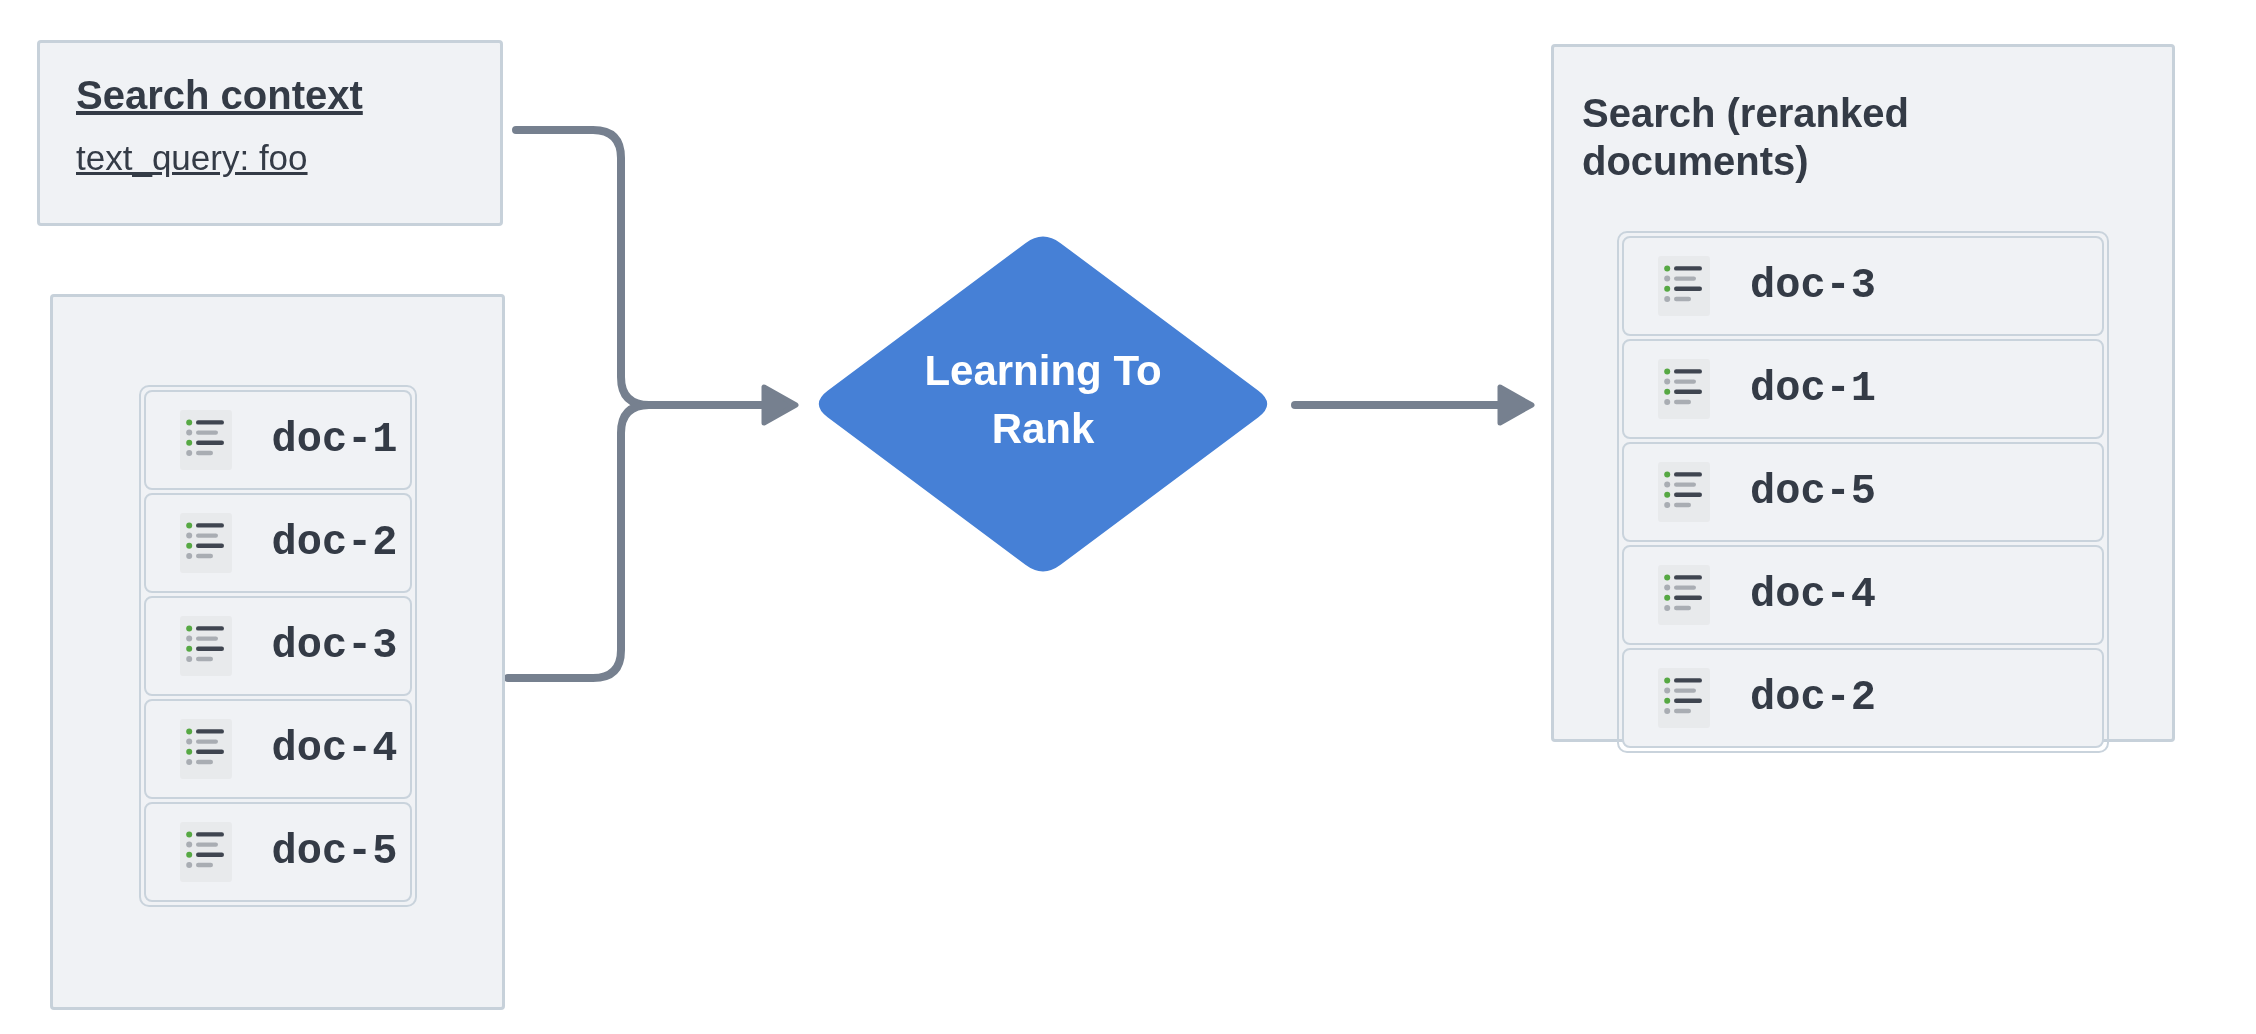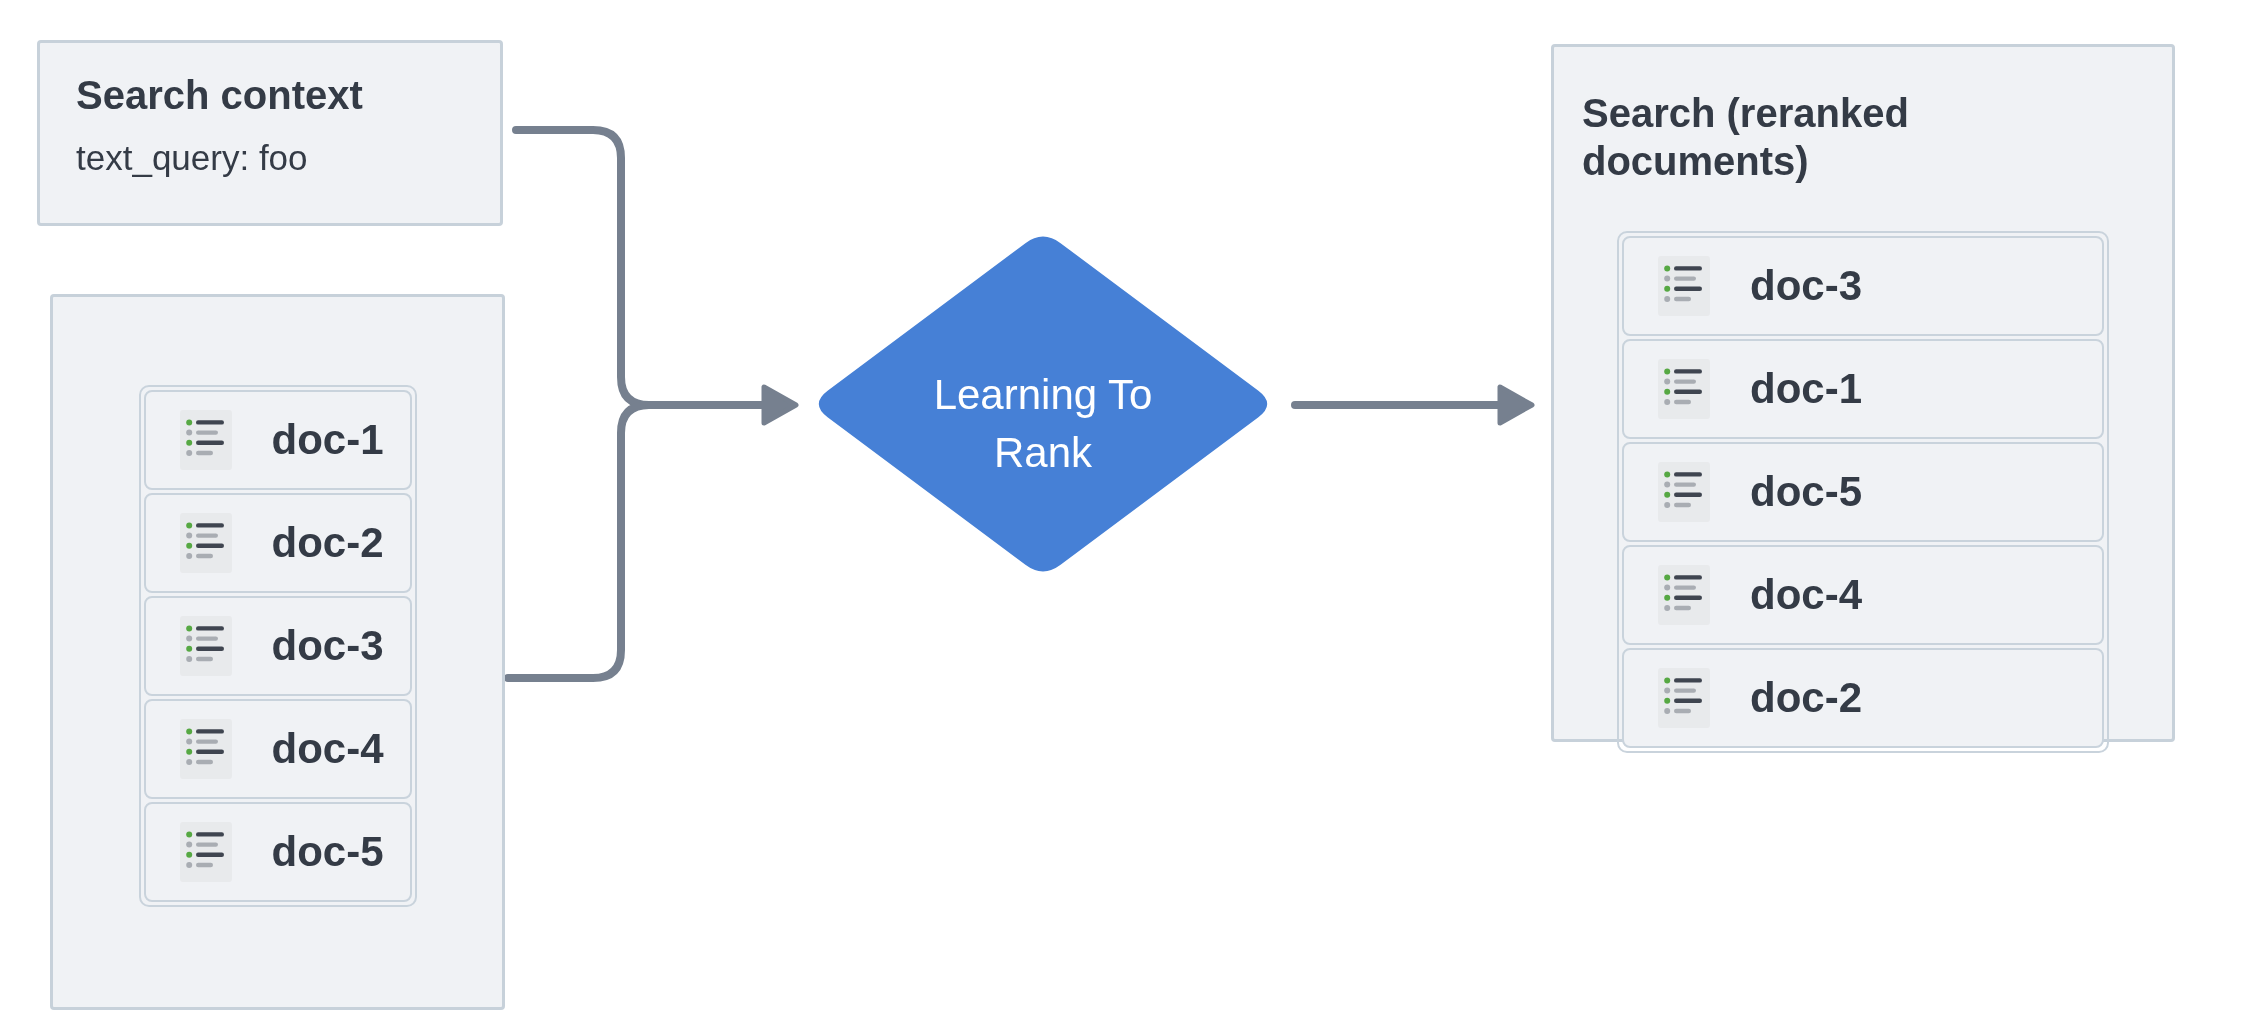--- a/index.html
+++ b/index.html
@@ -15,44 +15,44 @@
   
   .wires{position:absolute;left:0;top:0;width:2256px;height:1034px;}
   .wires path.connector{fill:none;stroke:var(--arrow,#76808f);stroke-width:8;stroke-linecap:round;}
   .wires path.arrowhead{fill:var(--arrow,#76808f);stroke:var(--arrow,#76808f);stroke-width:5;stroke-linejoin:round;}
   .wires path.diamond{fill:var(--diamond-fill,#4680d6);}
 
   
   .panel{position:absolute;box-sizing:border-box;background:var(--panel-bg,#f0f2f5);
          border:3px solid var(--panel-border,#c7d1da);border-radius:4px;}
   .panel h2{margin:0;font-size:40px;line-height:48px;font-weight:bold;color:var(--text,#343b46);}
-  .search-panel{left:37px;top:40px;width:466px;height:186px;padding:28px 36px;}
+  .search-panel{left:37px;top:40px;width:466px;height:186px;padding:28px 36px;text-decoration:underline;}
   .search-panel .query{margin:18px 0 0 0;font-size:35px;line-height:42px;font-weight:normal;color:var(--text,#343b46);}
   .input-panel{left:50px;top:294px;width:455px;height:716px;padding:42px 30px;}
   .output-panel{left:1551px;top:44px;width:624px;height:698px;padding:42px 28px;}
 
   
   .doc-list{box-sizing:border-box;margin:46px auto 0 auto;padding:3px;display:flex;flex-direction:column;gap:3px;
-            border:2px solid var(--row-border,#c9d3dc);border-radius:10px;background:transparent;}
+            border:2px solid var(--row-border,#c9d3dc);border-radius:10px;background:transparent;font-family:Liberation Mono, monospace;}
   .input-panel .doc-list{width:278px;}
   .output-panel .doc-list{width:492px;}
   .doc-row{box-sizing:border-box;height:100px;display:flex;align-items:center;gap:40px;padding-left:34px;
            background:var(--panel-bg,#f0f2f5);border:2px solid var(--row-border,#c9d3dc);border-radius:8px;}
   .doc-icon{width:52px;height:60px;flex:0 0 auto;display:block;}
   .doc-icon svg{display:block;width:52px;height:60px;}
   .doc-icon .ibg{fill:var(--icon-bg,#e8eaec);}
   .doc-icon .dot-g{fill:var(--icon-green,#56a843);}
   .doc-icon .dot-x{fill:var(--icon-gray,#a9adb3);}
   .doc-icon .bar-d{fill:var(--icon-dark,#3f4550);}
   .doc-icon .bar-x{fill:var(--icon-gray,#a9adb3);}
   .doc-label{font-size:42px;font-weight:bold;color:var(--text,#343b46);}
 
   
-  .diamond-text{position:absolute;left:1043px;top:424px;transform:translate(-50%,-50%);
-                width:260px;text-align:center;font-size:42px;line-height:58px;font-weight:normal;
+  .diamond-text{position:absolute;left:1043px;top:400px;transform:translate(-50%,-50%);
+                width:260px;text-align:center;font-size:42px;line-height:58px;font-weight:bold;
                 color:var(--diamond-text,#fff);}
 </style>
 </head>
 <body>
 
 <div class="canvas">
 
   <svg class="wires" viewBox="0 0 2256 1034" aria-hidden="true">
 
     <path class="connector" d="M 516 130 H 593 Q 621 130 621 158 V 377 Q 621 405 649 405"></path>

